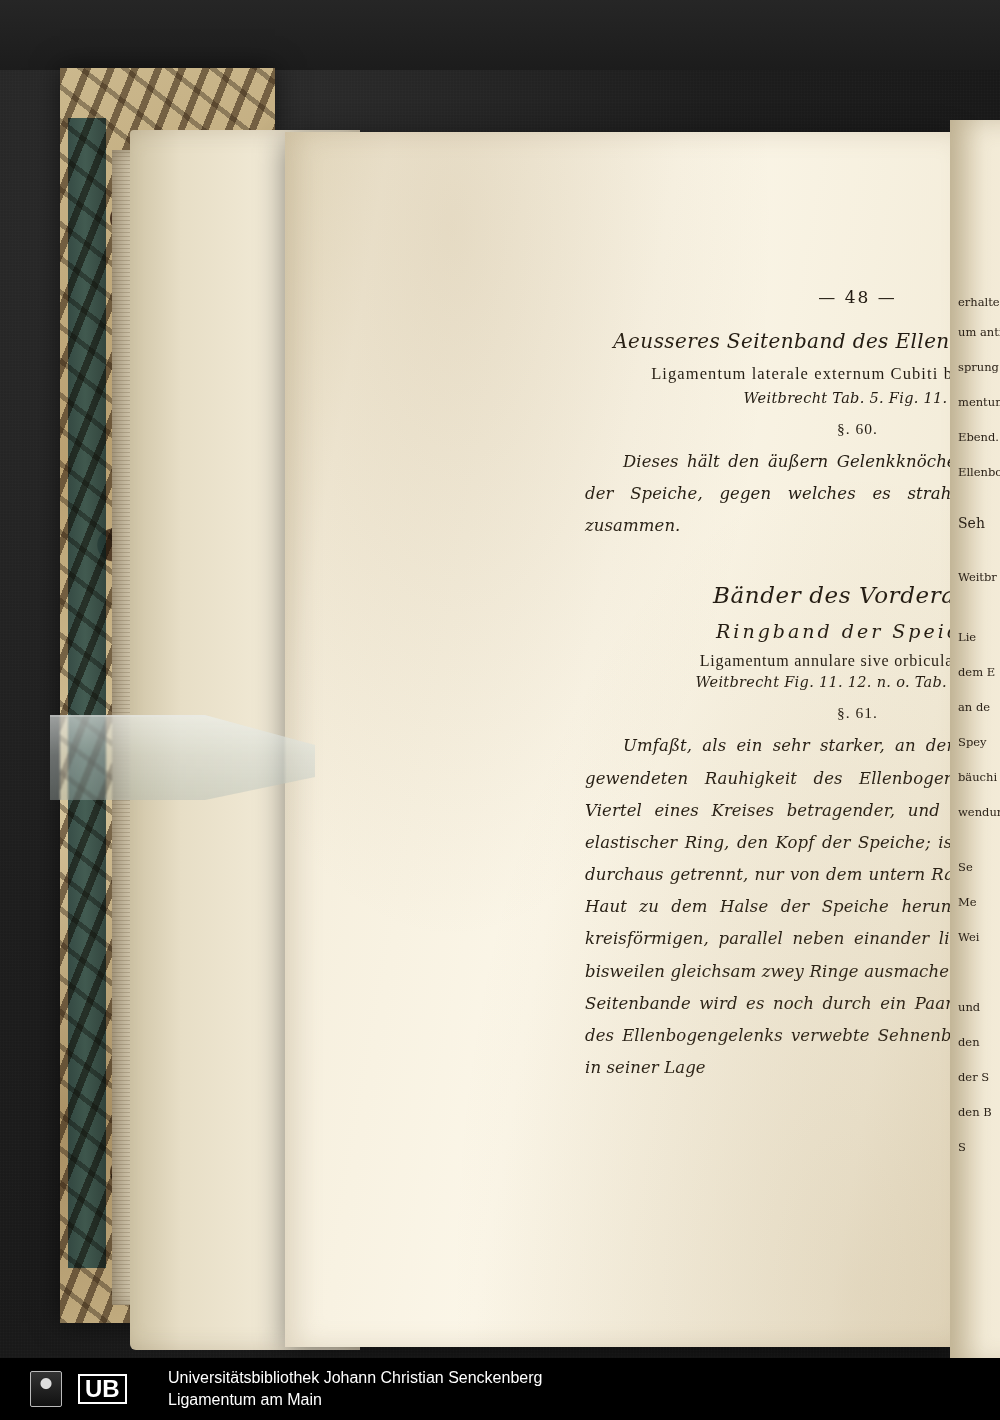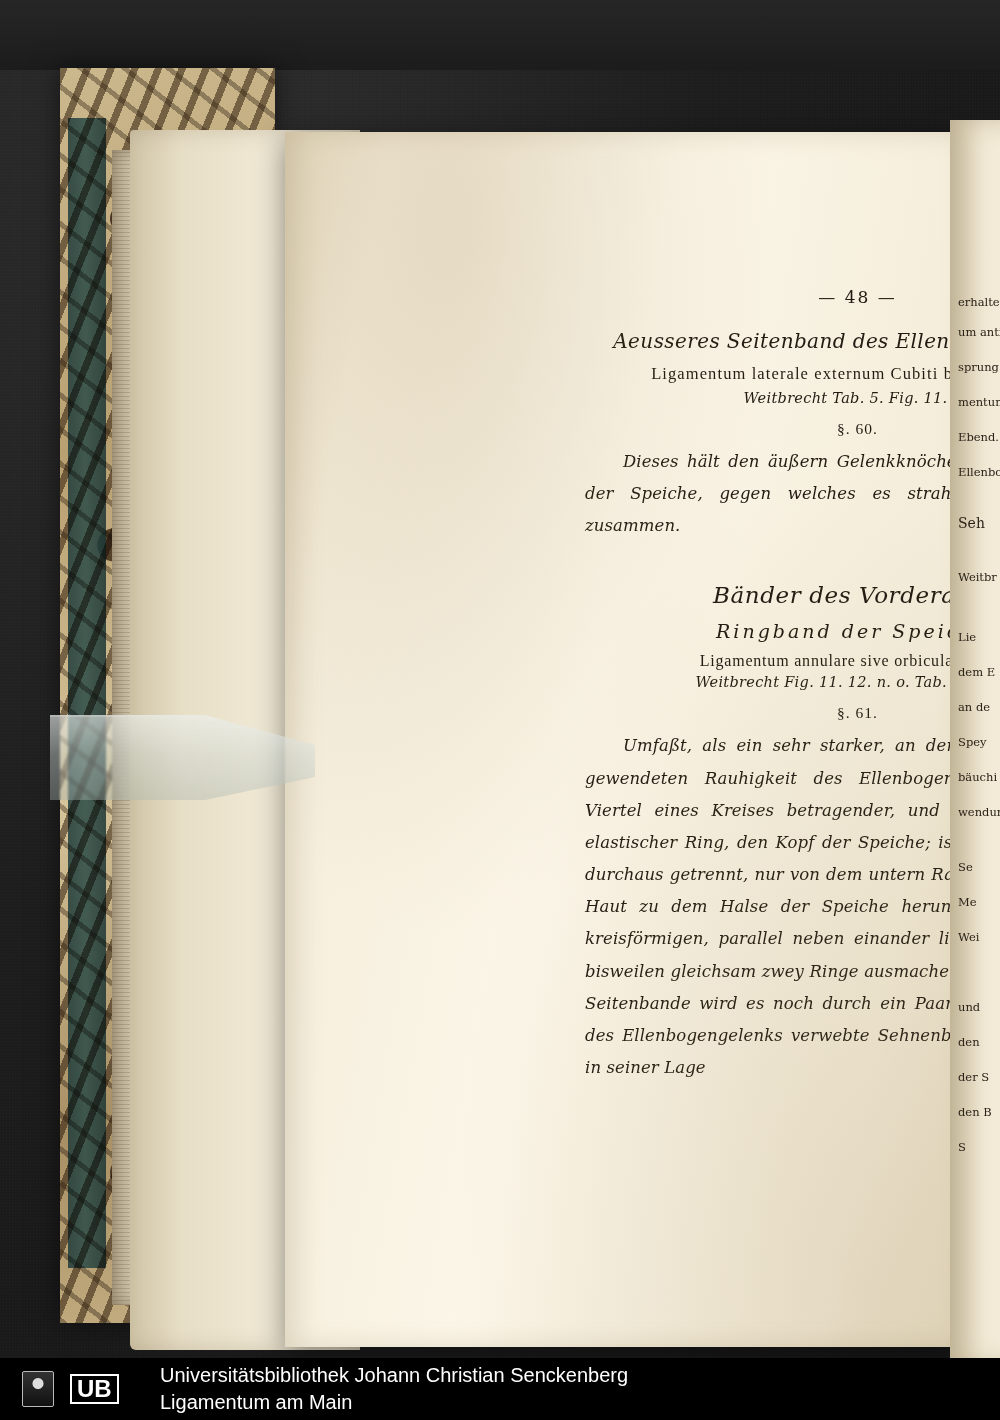--- a/index.html
+++ b/index.html
@@ -236,21 +236,21 @@
 
   
   .footer {
     position: absolute;
     left: 0; bottom: 0;
     width: 1000px; height: 62px;
     background: #000;
     display: flex;
     align-items: center;
     gap: 16px;
-    padding-left: 22px;
+    padding-left: 30px;
     box-sizing: border-box;
   }
   .ub-logo {
     width: 74px; height: 40px;
     display: flex; align-items: center; gap: 5px;
     color: #fff;
   }
   .ub-mark {
     font-family: "Liberation Sans", sans-serif;
     font-weight: bold;
@@ -264,21 +264,21 @@
     width: 30px; height: 34px;
     border: 1px solid #bbb;
     border-radius: 2px;
     background:
       radial-gradient(circle at 50% 34%, #ddd 0 5px, rgba(0,0,0,0) 6px),
       linear-gradient(180deg, #333 0%, #111 100%);
   }
   .footer-text {
     color: #fff;
     font-family: "Liberation Sans", sans-serif;
-    font-size: 20px;
+    font-size: 16px;
     line-height: 1.35;
   }
 </style>
 </head>
 <body>
 
 <div class="desk">
   <div class="desk-grain"></div>
   <div class="desk-top-band"></div>
 </div>

